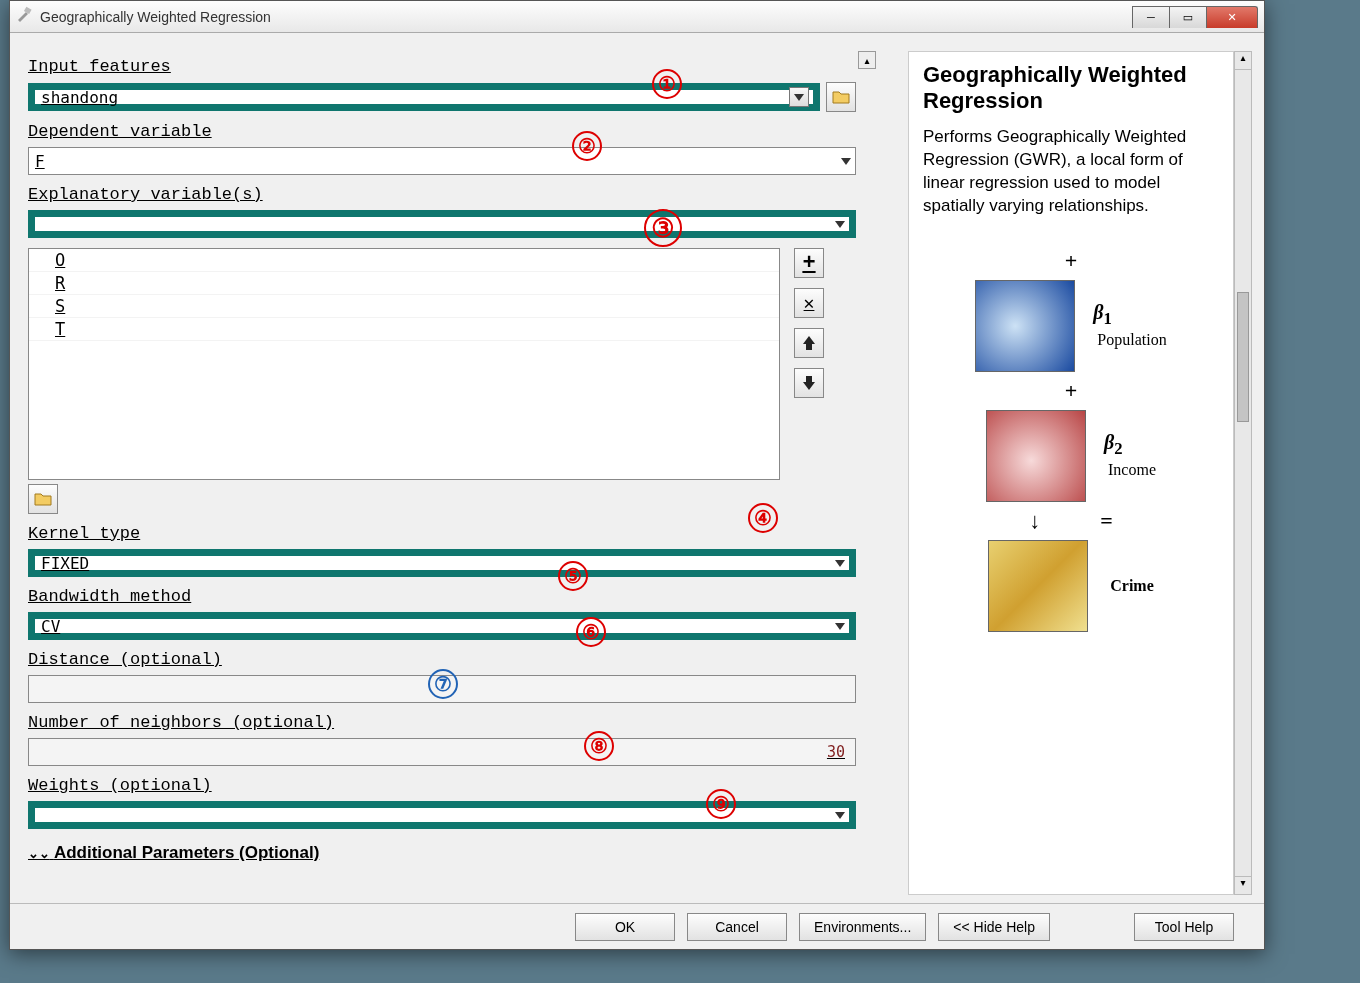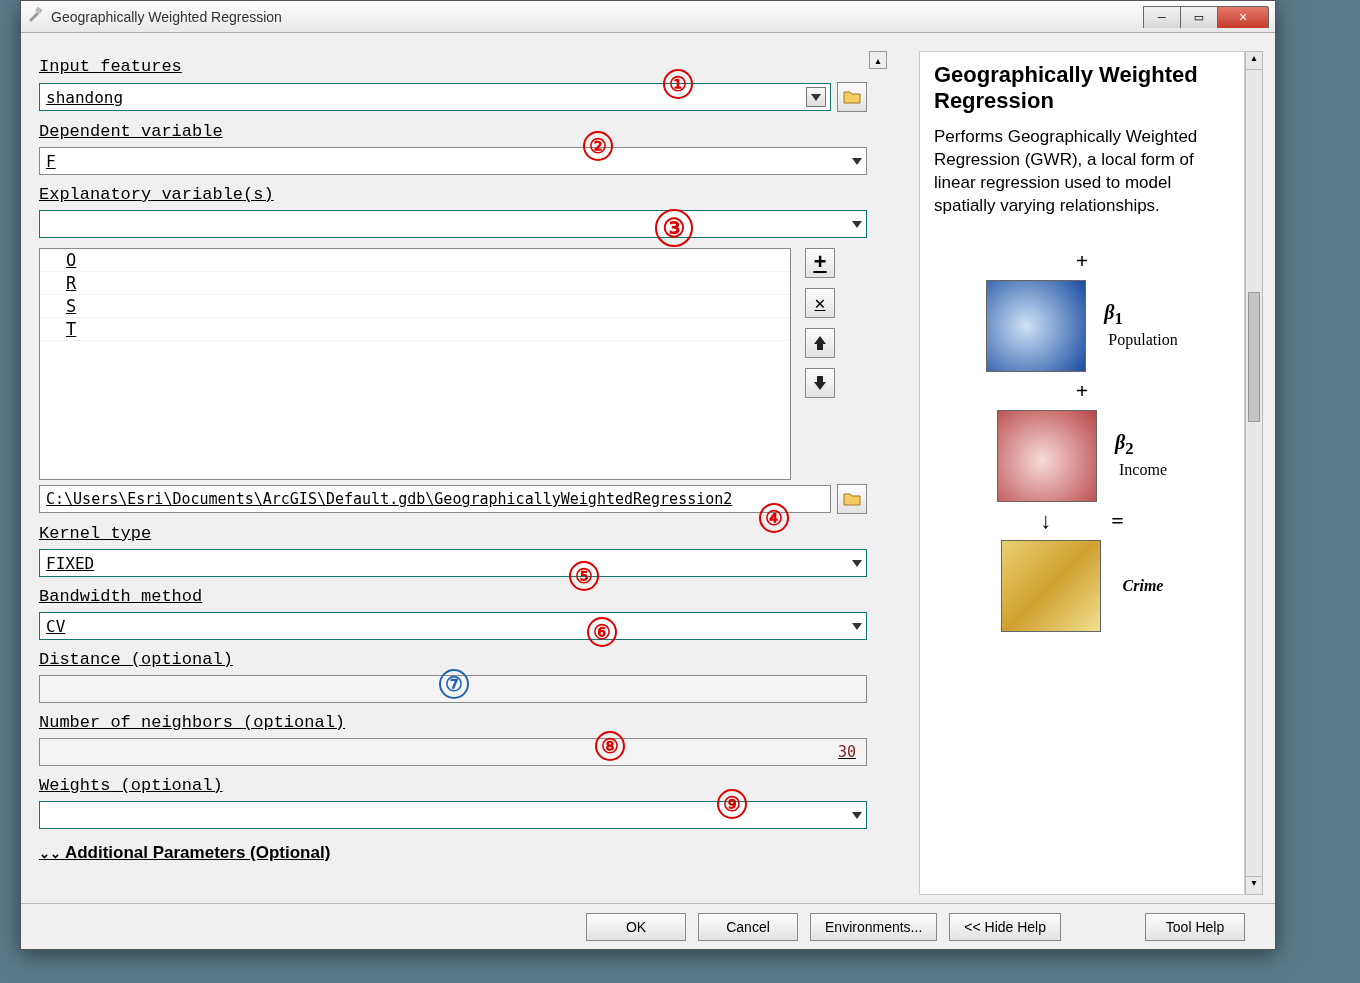--- a/index.html
+++ b/index.html
@@ -6,21 +6,21 @@
 body {
   font-family: "Segoe UI", Tahoma, sans-serif;
   font-size: 13px;
   background: #5a7a8a;
   width: 1360px;
   height: 983px;
   position: relative;
 }
 .window {
   position: absolute;
-  left: 20px; top: 0;
+  left: 9px; top: 0;
   width: 1256px; height: 950px;
   background: #f0f0f0;
   border: 1px solid #555;
   display: flex;
   flex-direction: column;
   box-shadow: 0 4px 20px rgba(0,0,0,0.5);
 }
 .titlebar {
   height: 32px;
   background: linear-gradient(to bottom, #fdfdfd, #e8e8e8);
@@ -45,21 +45,21 @@
   flex:1; display:flex; padding: 18px 12px 8px 18px; gap: 0;
   overflow:hidden;
 }
 .scroll-col { width:22px; display:flex; flex-direction:column; align-items:center; }
 .scroll-col .sbtn { width:18px; height:18px; border:1px solid #999; background:#eee; margin-bottom:2px; font-size:10px; display:flex;align-items:center;justify-content:center;}
 .left-panel { width: 828px; display:flex; flex-direction:column; gap:4px; font-family: "Consolas","Courier New",monospace; font-size:16px; color:#000; position:relative;text-decoration:underline;}
 .label { font-family: "Consolas","Courier New",monospace; font-size:17px; margin-top:6px; margin-bottom:2px;}
 .bold-label { font-family: "Segoe UI",Tahoma,sans-serif; font-weight:bold; font-size:17px; margin-top:10px;}
 .row { display:flex; align-items:center; gap:6px; }
 .combo {
-  flex:1; height:28px; border:1px solid #0f766e; background:#fff;
+  flex:1; height:28px; border:7px solid #0f766e; background:#fff;
   display:flex; align-items:center; justify-content:space-between;
   padding:0 4px 0 6px; font-family:"Consolas",monospace; font-size:16px;
 }
 .combo .tri { width:0;height:0;border-left:5px solid transparent;border-right:5px solid transparent;border-top:7px solid #333;}
 .combo .ddbtn { width:20px; height:20px; border:1px solid #777; background:linear-gradient(#f8f8f8,#ddd); display:flex; align-items:center; justify-content:center;}
 .icon-btn {
   width:30px; height:30px; border:1px solid #888; background:linear-gradient(#fdfdfd,#e2e2e2);
   display:flex; align-items:center; justify-content:center; font-size:16px;
 }
 .listbox {
@@ -175,23 +175,20 @@
           </div>
           <div class="icon-btn">
             <svg width="14" height="16">
                 <path d="M7 15 L1 7 H4 V1 H10 V7 H13 Z" fill="#222"></path>
               </svg>
           </div>
         </div>
       </div>
 
       <div class="row">
-        <div class="textbox">
-          <span>C:\Users\Esri\Documents\ArcGIS\Default.gdb\GeographicallyWeightedRegression2</span>
-        </div>
         <div class="icon-btn">
           <svg width="18" height="16" viewBox="0 0 18 16">
               <path d="M1 3 h6 l2 2 h8 v9 h-16 z" fill="#f3cc63" stroke="#a27a1f"></path>
             </svg>
         </div>
       </div>
 
       <div class="label">Kernel type</div>
       <div class="row">
         <div class="combo">
@@ -272,21 +269,21 @@
               <span class="beta"><i>β</i><sub>2</sub></span><br>
               <span class="sublabel">Income</span>
             </div>
           </div>
           <div class="drow" style="gap:60px;">
             <span style="font-size:22px;">↓</span>
             <span class="plus">=</span>
           </div>
           <div class="drow">
             <div class="sq yellow"></div>
-            <div><span class="sublabel" style="font-weight:bold;font-style:italic;">Crime</span></div>
+            <div><span class="sublabel" style="font-weight:bold;">Crime</span></div>
           </div>
         </div>
       </div>
       <div class="vscroll">
         <div style="flex:0 0 18px;border-bottom:1px solid #bbb;text-align:center;font-size:10px;">▴</div>
         <div style="flex:1;position:relative;">
             <div class="thumb" style="position:absolute;top:220px;left:0;right:0;height:130px;"></div>
           </div>
         <div style="flex:0 0 18px;border-top:1px solid #bbb;text-align:center;font-size:10px;">▾</div>
       </div>

